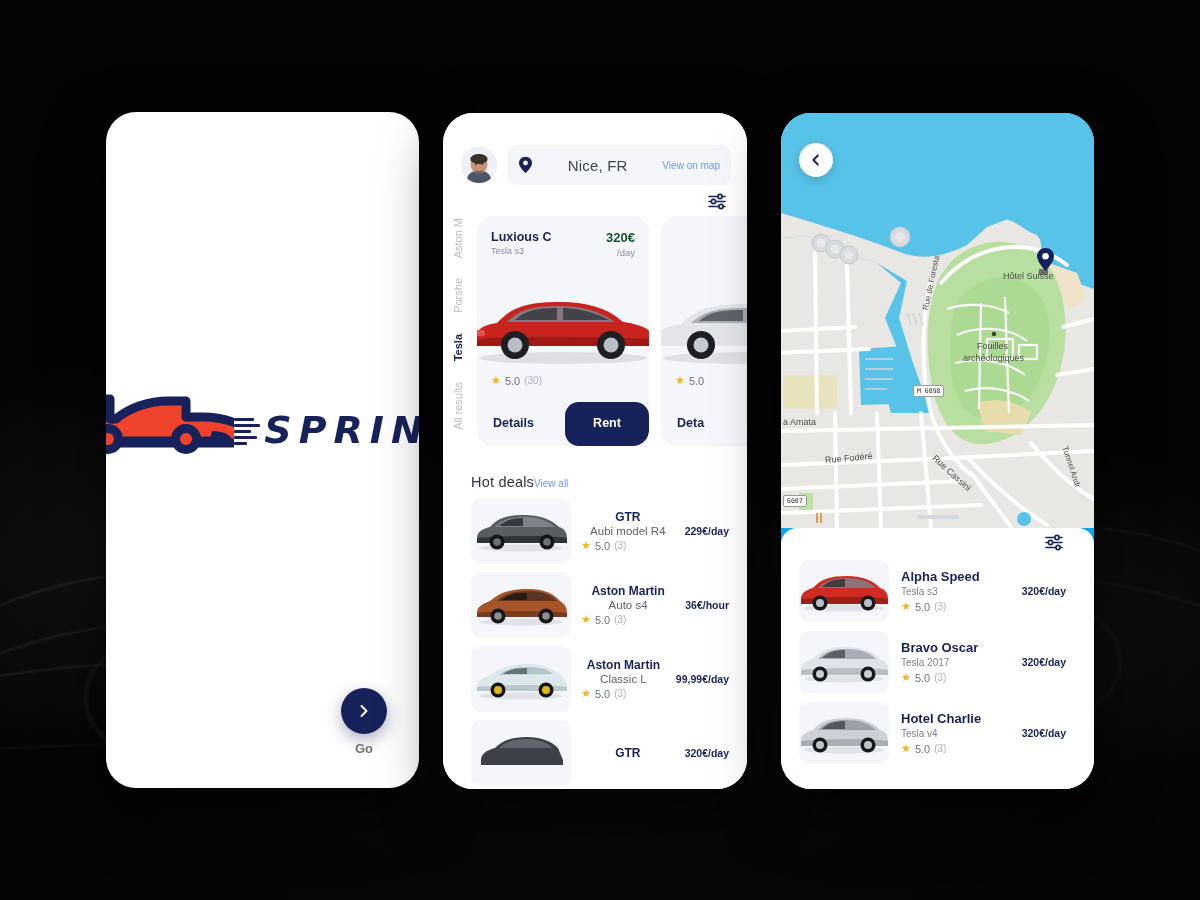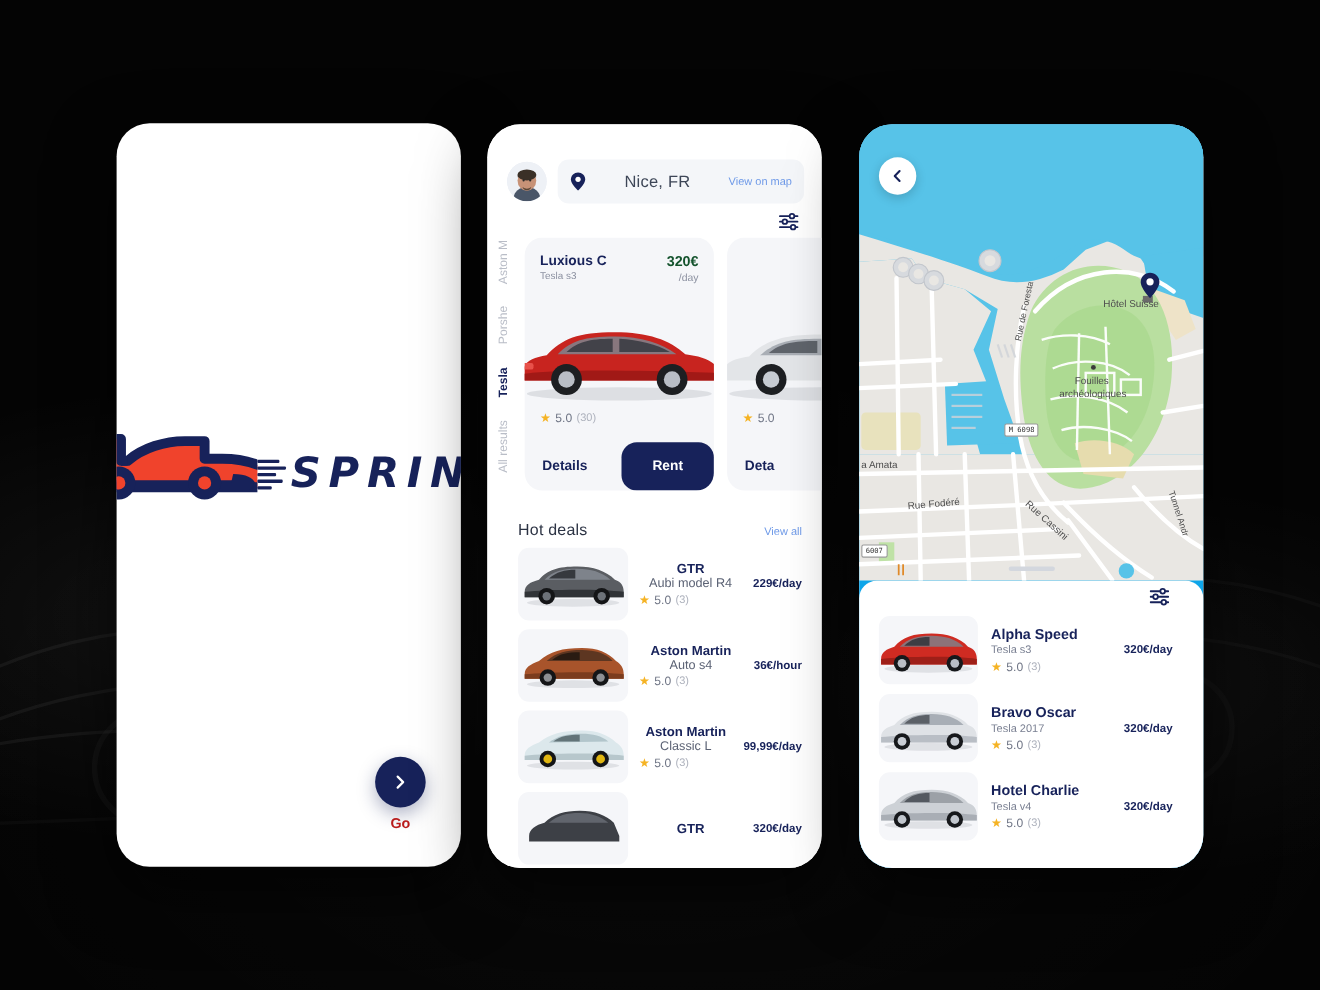--- a/index.html
+++ b/index.html
@@ -56,21 +56,21 @@
     font-family: "DejaVu Sans", sans-serif;
     font-weight: 700; font-style: italic;
     font-size: 38px; letter-spacing: 7px;
     color: #17225a; line-height: 1;
   }
   .go-area { position:absolute; right: 32px; bottom: 32px;
              display:flex; flex-direction:column; align-items:center; gap:7px; }
   .go-btn { width: 46px; height: 46px; border-radius: 50%;
             background:#17225a; display:flex; align-items:center; justify-content:center;
             box-shadow: 0 6px 16px rgba(23,34,90,0.35); cursor:pointer; }
-  .go-label { font-size: 13px; font-weight: 700; color:#b91c1c;text-align:right; }
+  .go-label { font-size: 13px; font-weight: 700; color:#737373;text-align:right; }
 
   
   .p2 { width:100%; height:100%; position:relative; background:#fff; }
   .p2-header { display:flex; align-items:center; gap:10px; padding: 32px 16px 0 18px; }
   .avatar { width:36px; height:36px; border-radius:50%; flex:0 0 36px; overflow:hidden;
             background:#e9edf4; position:relative; }
   .search-pill { flex:1; height:40px; background:#f4f6f9; border-radius:10px;
                  display:flex; align-items:center; padding: 0 11px; gap:8px; }
   .loc-city { font-size:15px; color:#3d4657; flex:1; text-align:center; letter-spacing:.2px; }
   .view-map { font-size:10px; color:#6f9ae8; white-space:nowrap; cursor:pointer; }
@@ -104,21 +104,21 @@
   .rate-val { font-size:11px; color:#6f7585; }
   .rate-cnt { font-size:10px; color:#aeb2bd; }
   .cc-actions { position:absolute; left:0; right:0; bottom:0; display:flex;
                 align-items:center; justify-content:space-between; }
   .btn-details { font-size:12.5px; font-weight:700; color:#17225a; padding: 14px 0 16px 16px; cursor:pointer; }
   .btn-rent { background:#17225a; color:#fff; font-size:12.5px; font-weight:700;
               border-radius:14px; padding: 14px 20px 16px 20px; cursor:pointer;
               min-width: 84px; text-align:center; }
 
   .hot { padding: 18px 18px 0 28px; }
-  .hot-head { display:flex; align-items:baseline; justify-content:space-between;gap:30px; }
+  .hot-head { display:flex; align-items:baseline; justify-content:flex-start; }
   .hot-title { font-size:14.5px; color:#2c3344; letter-spacing:.2px; }
   .view-all { font-size:10px; color:#6f9ae8; cursor:pointer; }
   .deal { display:flex; align-items:center; gap:10px; margin-top:8px; }
   .deal-thumb { flex:0 0 100px; height:66px; background:#f5f6f9; border-radius:10px;
                 position:relative; overflow:hidden; }
   .deal-thumb svg { position:absolute; left:2px; top:10px; width:96px; height:46px; }
   .deal-info { flex:1; min-width:0;text-align:center; }
   .deal-name { font-size:12px; font-weight:700; color:#17225a; }
   .deal-sub { font-size:11.5px; color:#5b6274; margin-top:1px; }
   .deal-rate { display:flex; align-items:center; gap:4px; margin-top:2px; }

